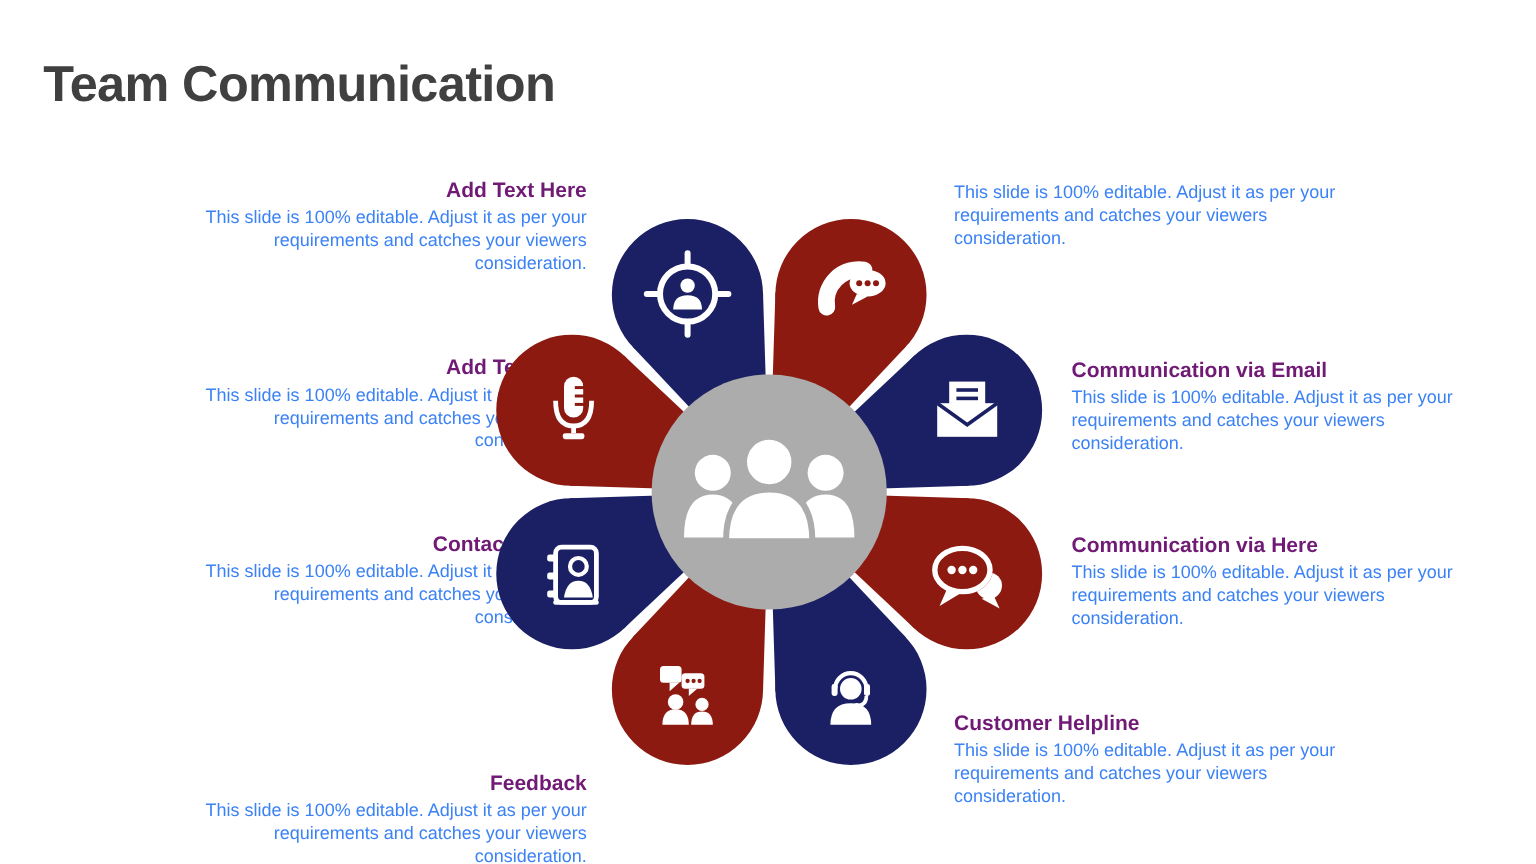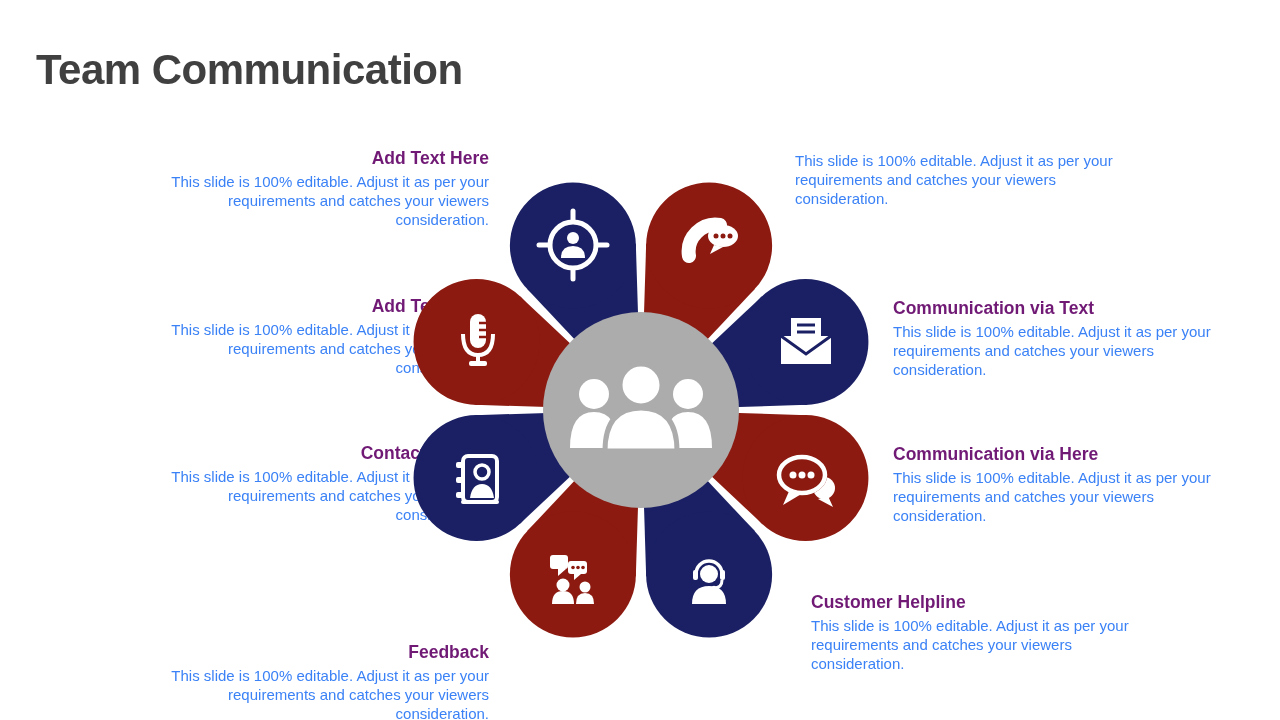--- a/index.html
+++ b/index.html
@@ -37,28 +37,28 @@
 </div>
 <div class="tb tb-left" style="left:159px;top:610px;margin-top:32px;">
   <div class="tb-head">Feedback</div>
   <div class="tb-desc">This slide is 100% editable. Adjust it as per your requirements and catches your viewers consideration.</div>
 </div>
 
 <div class="tb tb-right" style="left:795px;top:148px;">
   <div class="tb-desc">This slide is 100% editable. Adjust it as per your requirements and catches your viewers consideration.</div>
 </div>
 <div class="tb tb-right" style="left:893px;top:298px;">
-  <div class="tb-head">Communication via Text</div>
+  <div class="tb-head">Communication via Email</div>
   <div class="tb-desc">This slide is 100% editable. Adjust it as per your requirements and catches your viewers consideration.</div>
 </div>
 <div class="tb tb-right" style="left:893px;top:444px;">
   <div class="tb-head">Communication via Here</div>
   <div class="tb-desc">This slide is 100% editable. Adjust it as per your requirements and catches your viewers consideration.</div>
 </div>
-<div class="tb tb-right" style="left:795px;top:592px;margin-left:16px;">
+<div class="tb tb-right" style="left:795px;top:592px;">
   <div class="tb-head">Customer Helpline</div>
   <div class="tb-desc">This slide is 100% editable. Adjust it as per your requirements and catches your viewers consideration.</div>
 </div>
 
 <svg class="diagram" viewBox="0 0 530 530">
 
   <g transform="translate(265,265) rotate(-22.5)" fill="#1B2064">
     <path d="M 0 0 L -58.9 -155.7 L 58.9 -155.7 Z"></path>
       <circle cx="0" cy="-178" r="63"></circle>
   </g>

